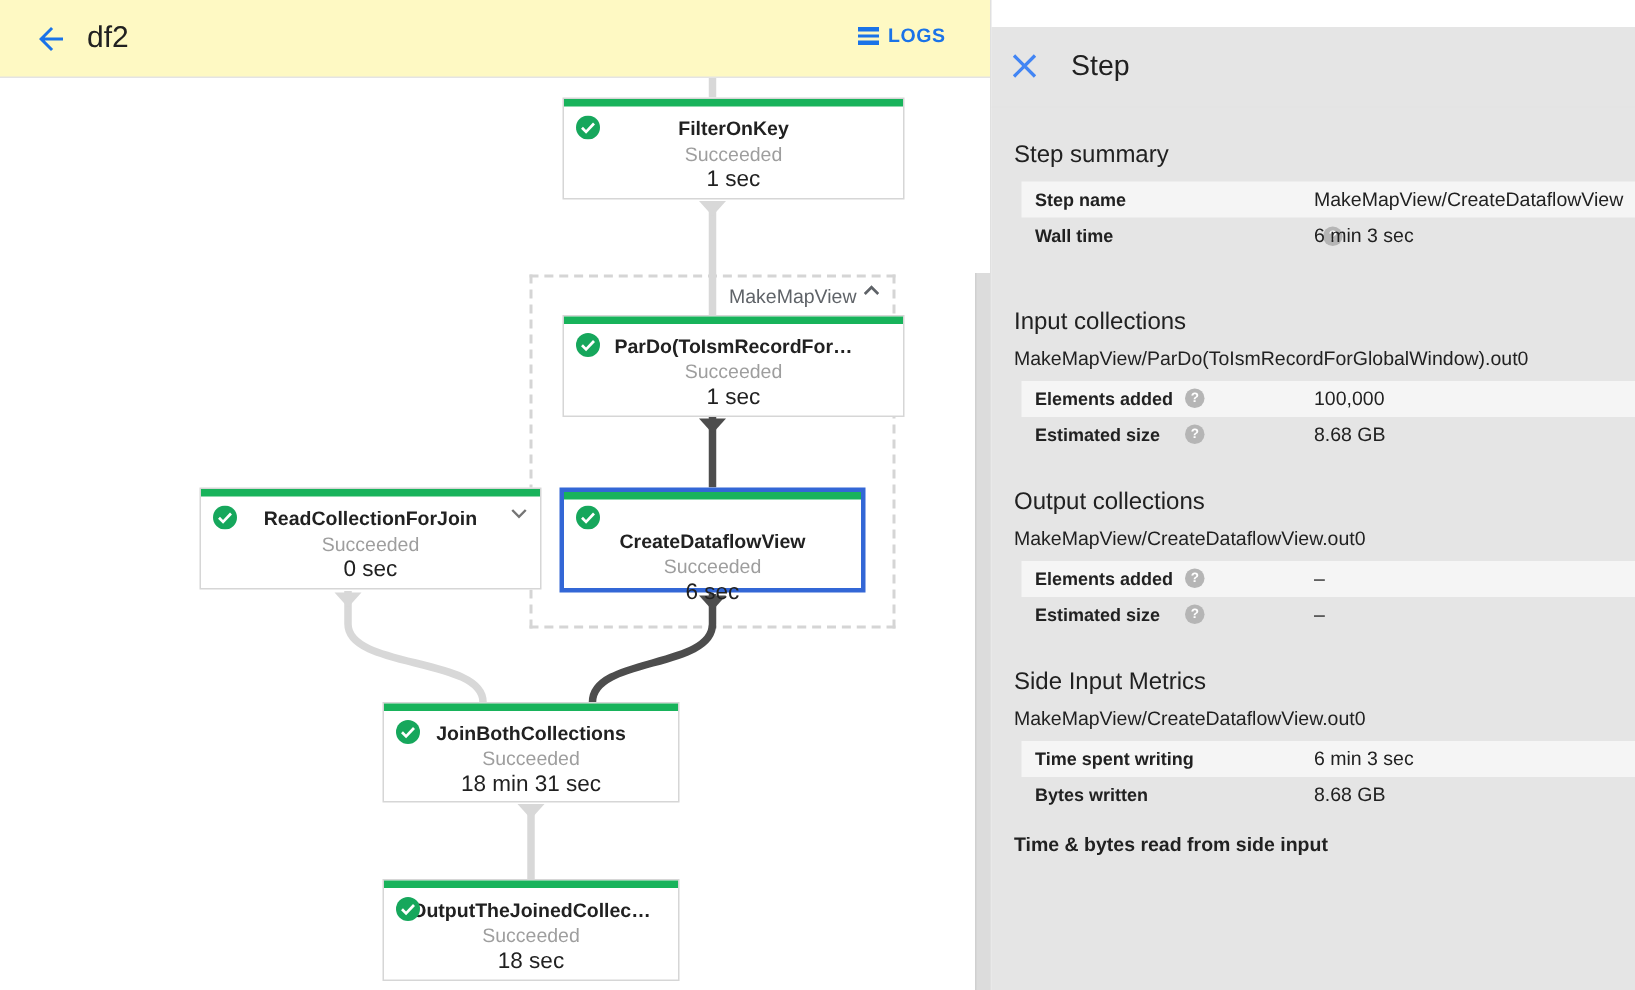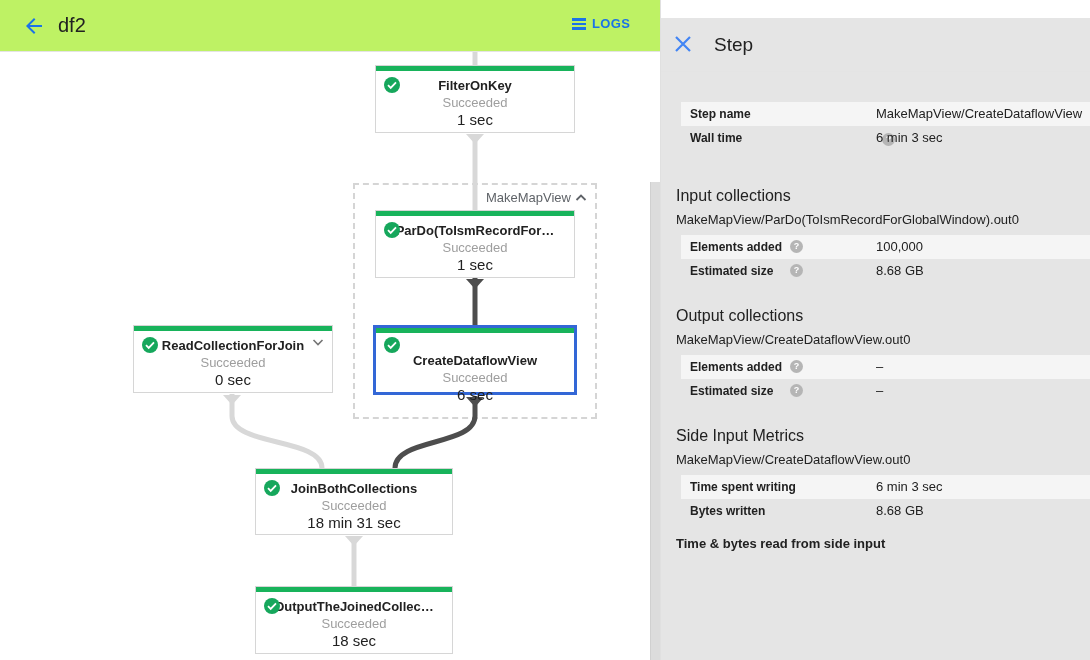--- a/index.html
+++ b/index.html
@@ -5,21 +5,21 @@
   * { margin:0; padding:0; box-sizing:border-box; }
   html,body { width:1090px; height:660px; }
   body {
     position:relative; overflow:hidden; background:#fff;
     font-family:"Liberation Sans", sans-serif; color:#212121;
   }
 
   
   .topbar {
     position:absolute; left:0; top:0; width:660px; height:52px;
-    background:#bef264; border-bottom:1px solid #e4e4e4; z-index:6;
+    background:#fef9c3; border-bottom:1px solid #e4e4e4; z-index:6;
   }
   .back-btn { position:absolute; left:22px; top:14px; width:24px; height:24px; cursor:pointer; }
   .job-title { position:absolute; left:58px; top:0; line-height:51px; font-size:20px; color:#212121; }
   .logs-btn {
     position:absolute; left:572px; top:16px; display:flex; align-items:flex-start; gap:6px;
     color:#1a73e8; font-size:13px; font-weight:bold; letter-spacing:.4px; cursor:pointer;
   }
   .logs-icon { display:inline-block; }
   .logs-icon span { display:block; width:14px; height:2.5px; background:#1a73e8; margin:2px 0; }
 
@@ -28,26 +28,26 @@
     position:absolute; left:0; top:52px; width:660px; height:608px;
     background:#fff; overflow:hidden;
   }
   .edges { position:absolute; left:0; top:0; }
 
   .group-box {
     position:absolute; left:353px; top:131px; width:244px; height:236px;
     border:2px dashed #d5d5d5; background:transparent;
   }
   .group-label {
-    position:absolute; right:8px; top:5px; display:flex; align-items:center; gap:4px;
+    position:absolute; right:8px; top:5px; display:flex; align-items:flex-start; gap:4px;
     font-size:13px; color:#5f6368; cursor:pointer;
   }
 
   .node {
-    position:absolute; width:200px; height:68px; background:#fff;
+    position:absolute; width:228px; height:68px; background:#fff;
     border:1px solid #d6d6d6; text-align:center; cursor:pointer; z-index:3;
   }
   .node-bar { height:5px; background:#18b35b; }
   .node-title { font-size:13px; font-weight:bold; color:#212121; margin-top:7px; line-height:16px;
     white-space:nowrap; overflow:hidden; }
   .node-status { font-size:13px; color:#9e9e9e; margin-top:1px; line-height:16px; }
   .node-time { font-size:15px; color:#212121; margin-top:1px; line-height:16px; }
   .check { position:absolute; left:8px; top:11px; width:16px; height:16px; }
   .node-chevron { position:absolute; right:8px; top:12px; }
 
@@ -223,20 +223,21 @@
 <div class="panel">
   <div class="panel-header">
     <svg class="close-btn" viewBox="0 0 20 20">
       <path d="M3 3 L17 17 M17 3 L3 17" stroke="#4285f4" stroke-width="2.2" fill="none"></path>
     </svg>
     <div class="panel-title">Step</div>
   </div>
 
   <div class="panel-content">
 
+    <div class="section-heading">Step summary</div>
     <div class="kv-rows">
       <div class="kv-row shaded">
         <span class="kv-label">Step name</span>
         <span class="kv-value">MakeMapView/CreateDataflowView</span>
       </div>
       <div class="kv-row">
         <span class="kv-label">Wall time</span><span class="help-icon"></span>
         <span class="kv-value">6 min 3 sec</span>
       </div>
     </div>

